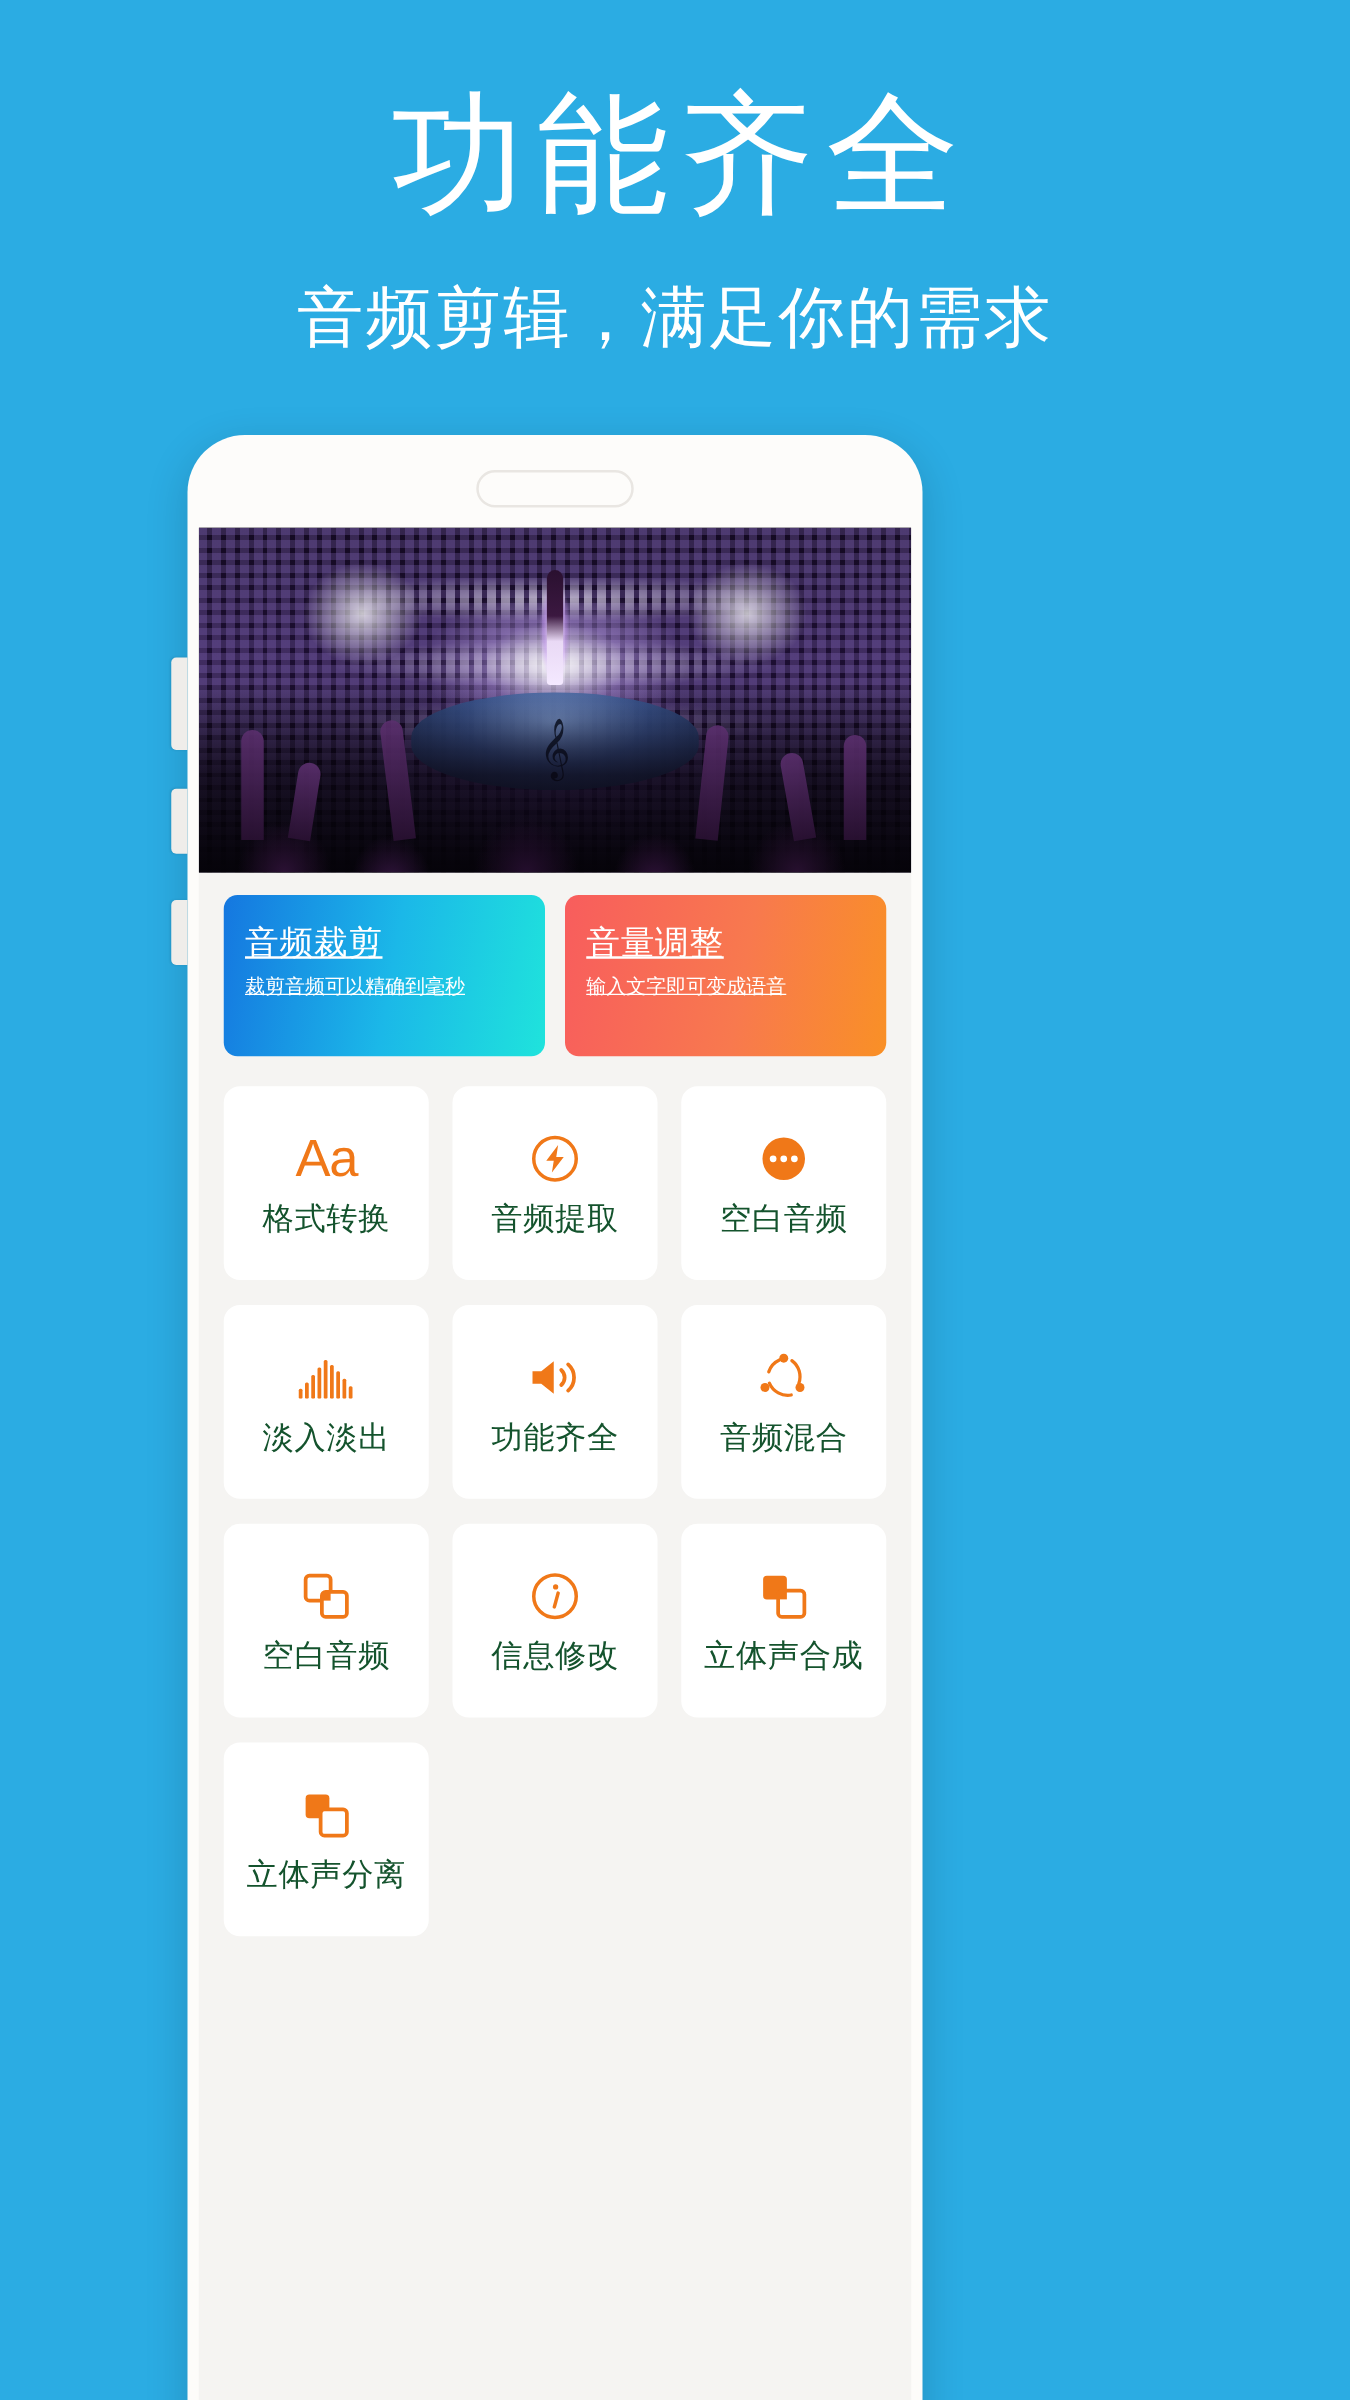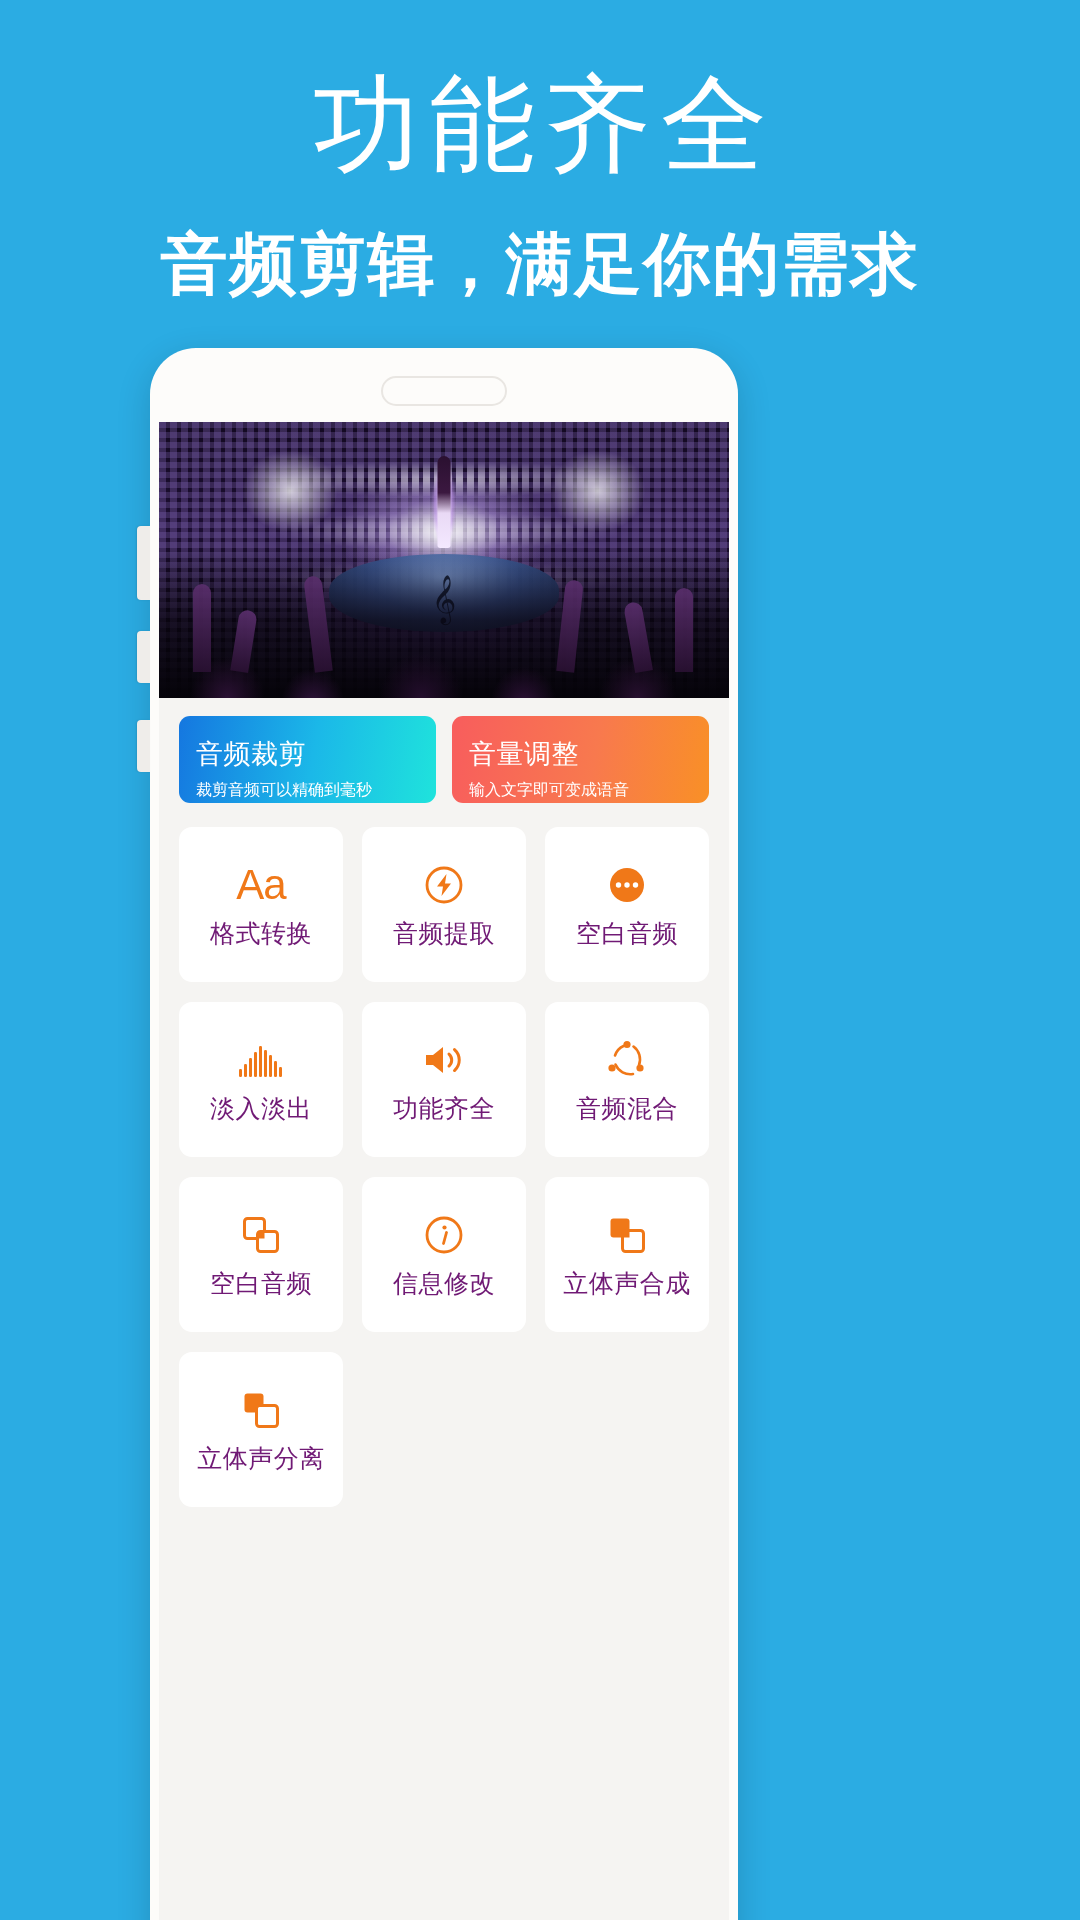--- a/index.html
+++ b/index.html
@@ -32,23 +32,23 @@
     white-space: nowrap;
   }
 
   .page-subtitle {
     position: absolute;
     top: 222px;
     left: 0;
     width: 100%;
     text-align: center;
     color: #ffffff;
-    font-size: 67px;
+    font-size: 53px;
     line-height: 1.25;
-    font-weight: 700;
+    font-weight: 400;
     letter-spacing: 2px;
     white-space: nowrap;
   }
 
   
   .phone {
     position: absolute;
     left: 150px;
     top: 348px;
     width: 588px;
@@ -202,25 +202,26 @@
   }
 
   
   .banners {
     display: flex;
     gap: 16px;
     padding: 18px 20px 0 20px;
   }
   .banner {
     flex: 1;
-    height: 87px;
+    height: 129px;
     border-radius: 11px;
     padding: 24px 0 0 17px;
     color: #ffffff;
     overflow: hidden;
+    text-decoration: underline;
   }
   .banner.blue  { background: linear-gradient(100deg, #1577E0 0%, #1BB8E8 52%, #1FE3DC 100%); }
   .banner.orange{ background: linear-gradient(100deg, #F85D5D 0%, #F8794E 55%, #F99026 100%); }
   .banner-title {
     font-size: 27px;
     line-height: 1.1;
     font-weight: 400;
     letter-spacing: .5px;
     margin-bottom: 11px;
     white-space: nowrap;
@@ -260,21 +261,21 @@
   .tile-icon .aa {
     font-size: 42px;
     line-height: 42px;
     font-weight: 400;
     color: #F07818;
     letter-spacing: -1px;
   }
   .tile-label {
     font-size: 25px;
     line-height: 1;
-    color: #701a75;
+    color: #14532d;
     font-weight: 500;
     letter-spacing: .5px;
     white-space: nowrap;
   }
 </style>
 </head>
 <body>
 
 <div class="page-title">功能齐全</div>
 <div class="page-subtitle">音频剪辑，满足你的需求</div>

